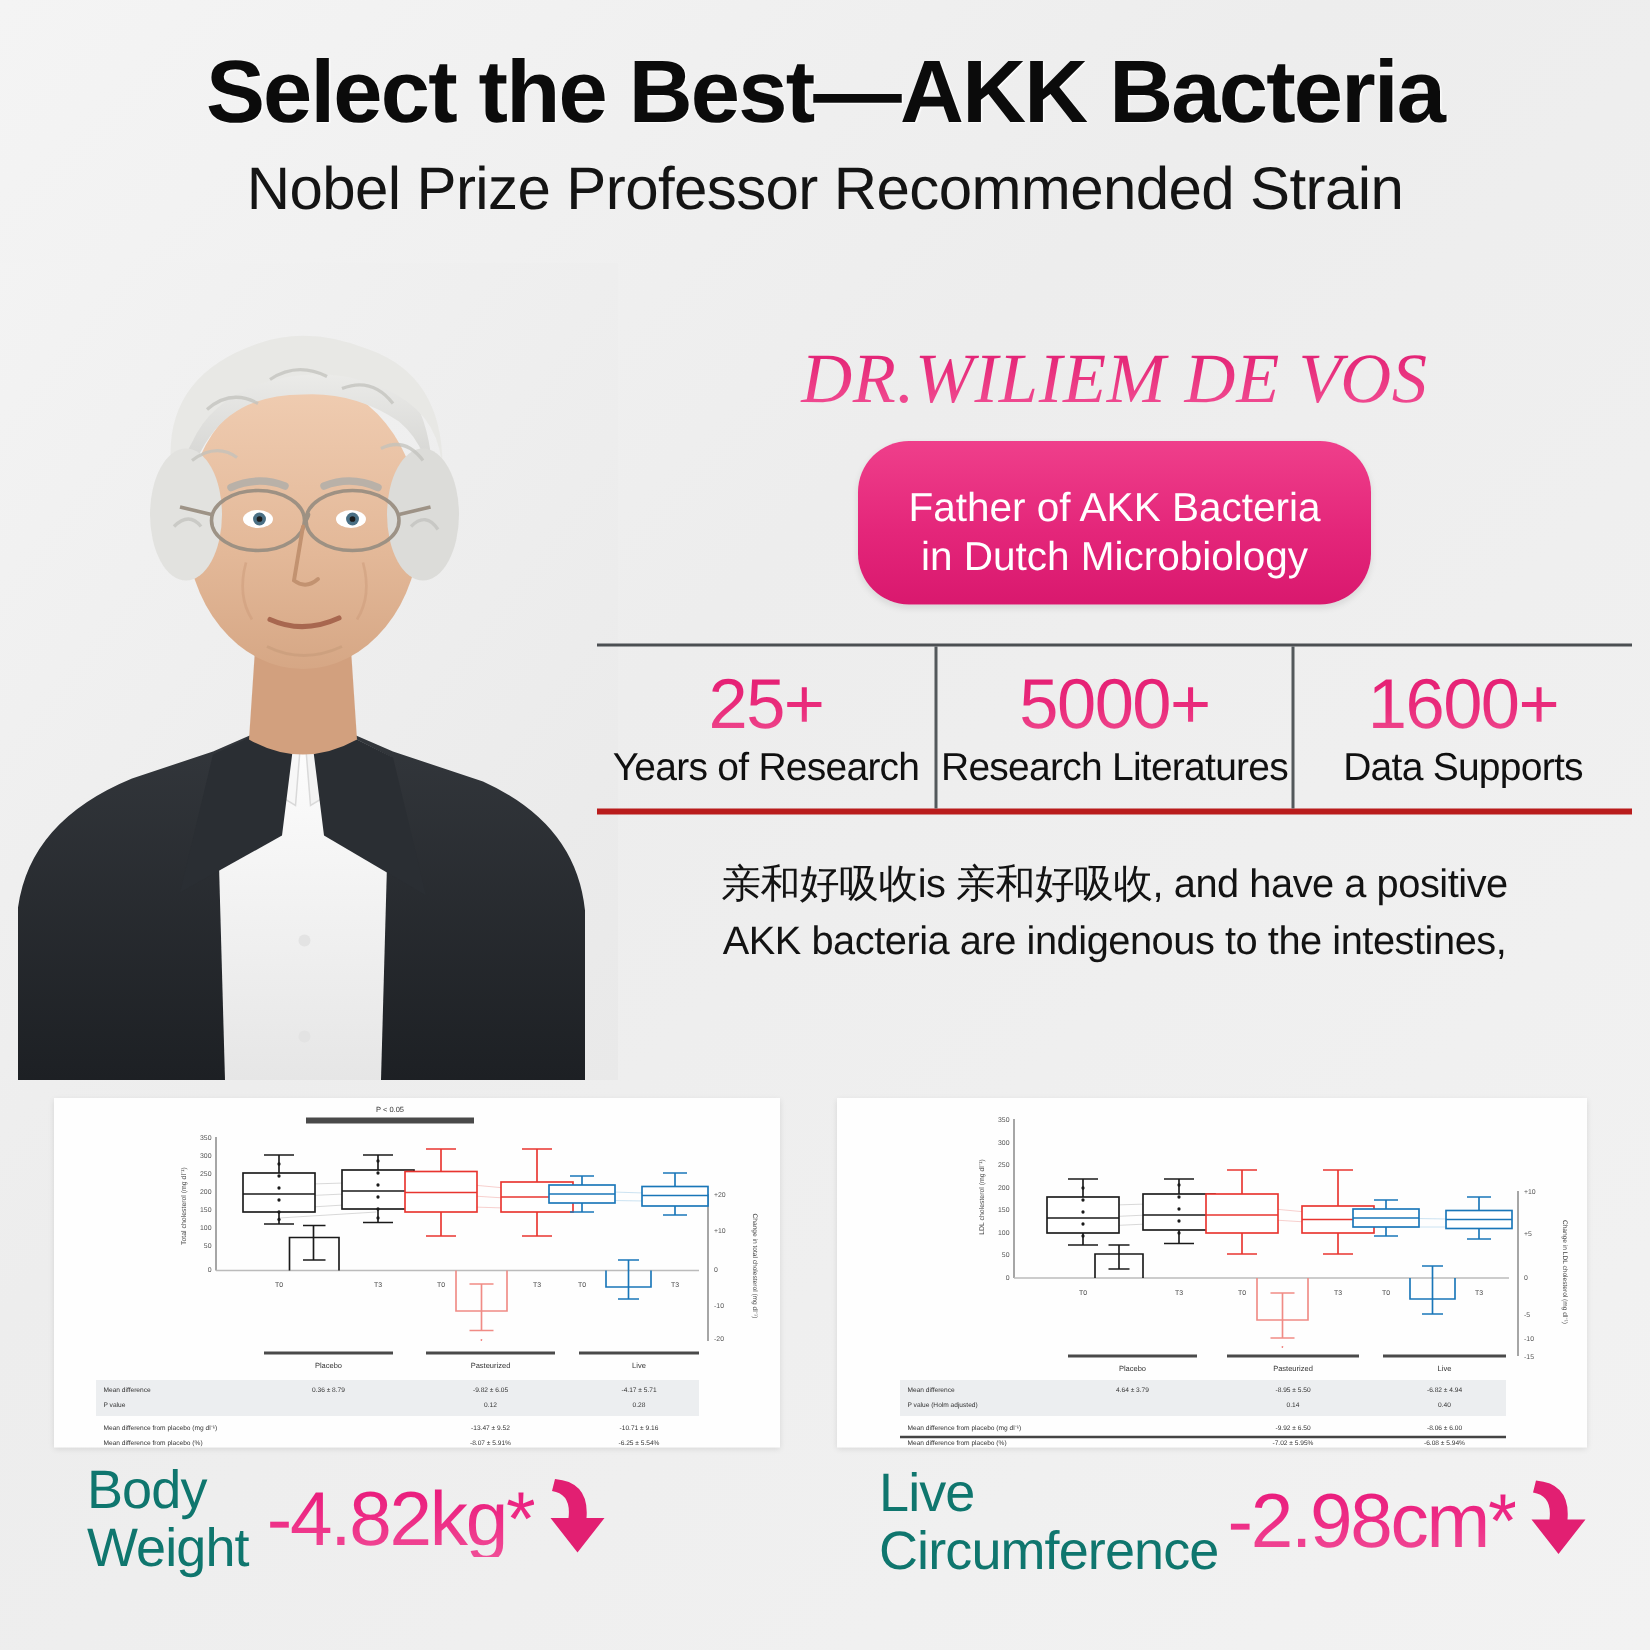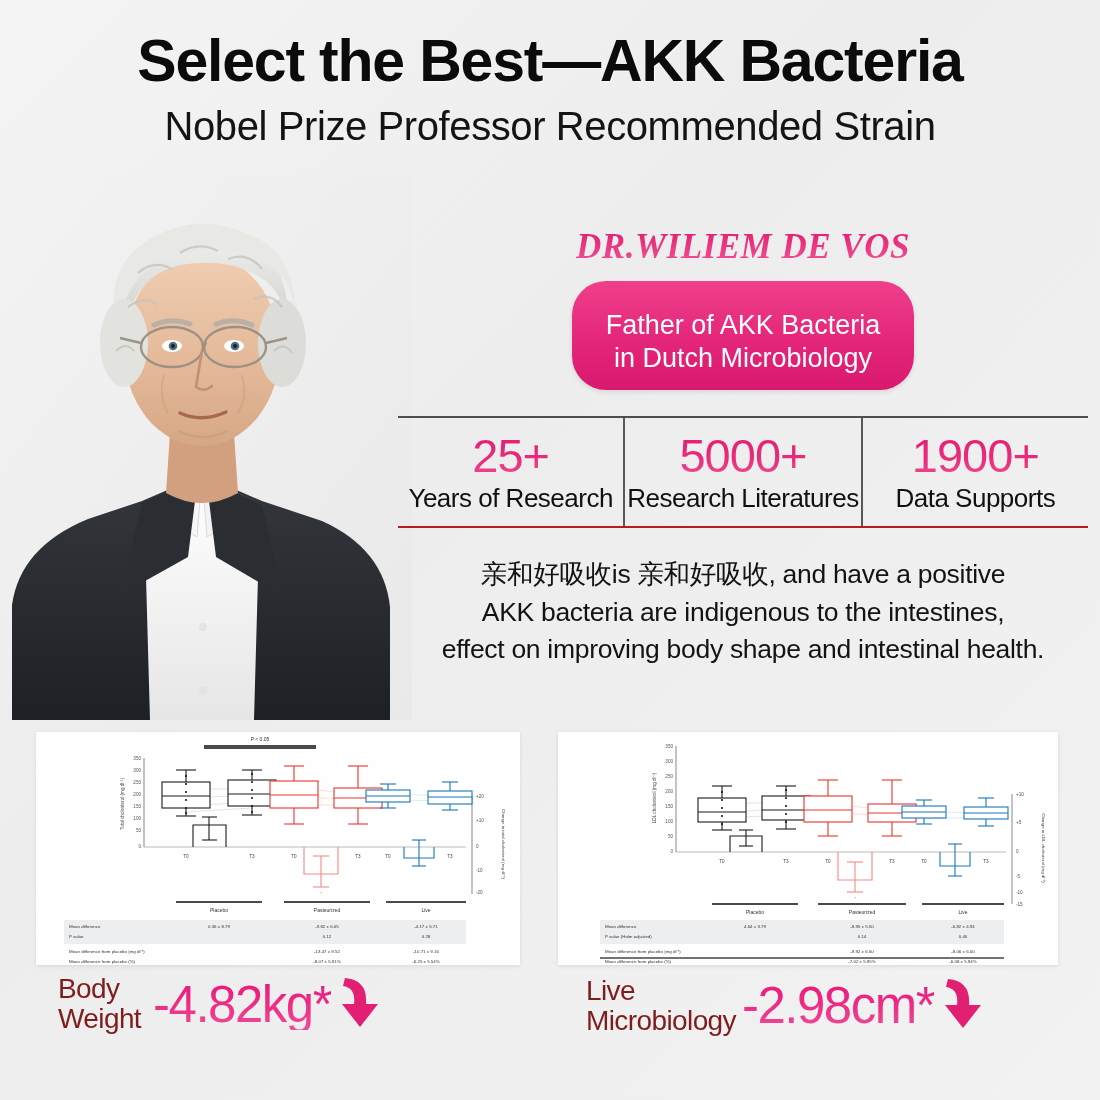--- a/index.html
+++ b/index.html
@@ -62,22 +62,22 @@
     position: absolute;
     left: 398px;
     top: 228px;
     width: 690px;
     z-index: 4;
   }
 
   .doctor-name {
     font-family: "Liberation Serif", serif;
     font-style: italic;
-    font-weight: bold;
-    font-size: 35px;
+    font-weight: normal;
+    font-size: 47px;
     text-align: center;
     letter-spacing: 0.5px;
     background: linear-gradient(180deg, #e01a70 0%, #ec3c85 55%, #f2559a 100%);
     -webkit-background-clip: text;
     background-clip: text;
     color: transparent;
     line-height: 1.1;
   }
 
   .badge-wrap { text-align: center; margin-top: 14px; }
@@ -92,21 +92,21 @@
     line-height: 1.25;
     text-align: center;
     box-shadow: 0 2px 5px rgba(0,0,0,0.10);
   }
   .badge .bl { display: block; white-space: nowrap; }
 
   
   .stats {
     margin-top: 26px;
     border-top: 2px solid #4b4f52;
-    border-bottom: 2px solid #b91c1c;
+    border-bottom: 4px solid #b91c1c;
     display: flex;
     width: 690px;
   }
 
   .stat {
     flex: 1 1 0;
     text-align: center;
     padding: 14px 2px 12px 2px;
     position: relative;
   }
@@ -176,22 +176,22 @@
 
   .result {
     position: absolute;
     display: flex;
     align-items: center;
   }
   .result.r1 { left: 58px;  top: 2px; }
   .result.r2 { left: 586px; top: 2px; }
 
   .result-label {
-    font-size: 28px;
-    color: #7f1d1d;
+    font-size: 36px;
+    color: #0f766e;
     line-height: 1.08;
     letter-spacing: -0.6px;
   }
   .result-label .l { display: block; white-space: nowrap; }
 
   .result-value {
     font-size: 51px;
     font-weight: 400;
     letter-spacing: -1.5px;
     margin-left: 12px;
@@ -326,29 +326,28 @@
   <div class="stats">
     <div class="stat">
       <div class="stat-value">25+</div>
       <div class="stat-label">Years of Research</div>
     </div>
     <div class="stat">
       <div class="stat-value">5000+</div>
       <div class="stat-label">Research Literatures</div>
     </div>
     <div class="stat">
-      <div class="stat-value">1900+</div>
+      <div class="stat-value">1600+</div>
       <div class="stat-label">Data Supports</div>
     </div>
   </div>
 
   <div class="desc">
     <span class="l">亲和好吸收is 亲和好吸收, and have a positive</span>
     <span class="l">AKK bacteria are indigenous to the intestines,</span>
-    <span class="l">effect on improving body shape and intestinal health.</span>
   </div>
 </div>
 
 <div class="charts">
 
   <div class="chart-panel left">
     <svg viewBox="0 0 484 233">
       <rect x="0" y="0" width="484" height="233" fill="#fefefe"></rect>
 
       <rect x="168" y="13" width="112" height="4" fill="#4a4a4a"></rect>
@@ -710,21 +709,21 @@
     <span class="arrow-icon">
       <svg width="48" height="56" viewBox="0 0 48 56">
         <path d="M10 4 Q33 6 31 30 L43 30 L25 53 L7 30 L19 30 Q21 14 8 12 Z" fill="#e21f72"></path>
       </svg>
     </span>
   </div>
 
   <div class="result r2">
     <div class="result-label">
       <span class="l">Live</span>
-      <span class="l">Microbiology</span>
+      <span class="l">Circumference</span>
     </div>
     <div class="result-value">-2.98cm*</div>
     <span class="arrow-icon">
       <svg width="48" height="56" viewBox="0 0 48 56">
         <path d="M10 4 Q33 6 31 30 L43 30 L25 53 L7 30 L19 30 Q21 14 8 12 Z" fill="#e21f72"></path>
       </svg>
     </span>
   </div>
 </div>
 

